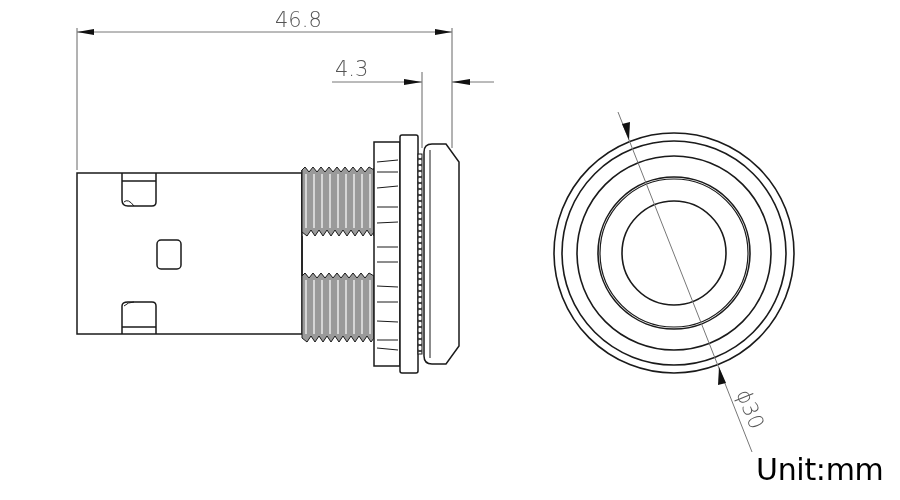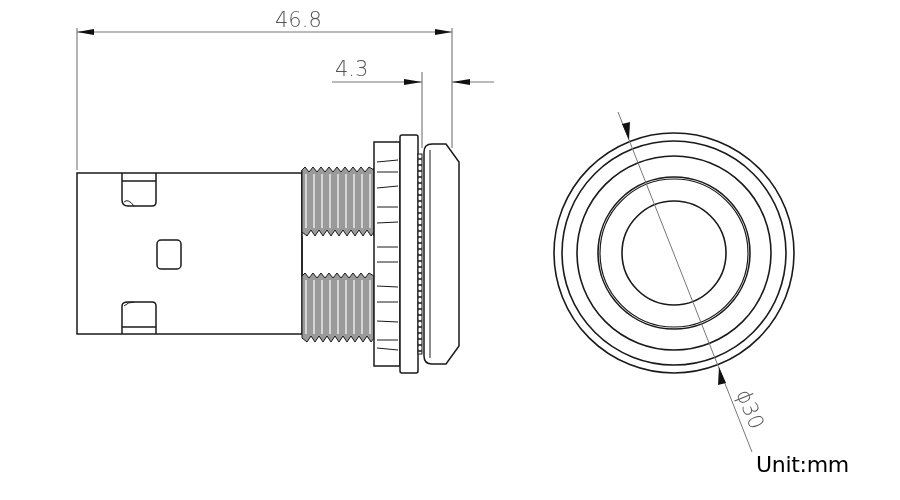--- a/index.html
+++ b/index.html
@@ -1,19 +1,19 @@
 <!DOCTYPE html>
 <html><head>
   <meta charset="utf-8">
   <style>
     html, body { margin: 0; padding: 0; background: #ffffff; }
     body { width: 900px; height: 500px; position: relative; overflow: hidden; font-family: "DejaVu Sans", sans-serif; }
     #drawing { position: absolute; left: 0; top: 0; width: 900px; height: 500px; }
     .dimtext { font-family: "DejaVu Sans", sans-serif; font-size: 21px; fill: #555; font-weight: 300; }
-    .unit { position: absolute; left: 756px; top: 452px; font-family: "DejaVu Sans", sans-serif; font-size: 22px; color: #000; letter-spacing: -0.3px; }
+    .unit { position: absolute; left: 756px; top: 452px; font-family: "DejaVu Sans", sans-serif; font-size: 30px; color: #000; letter-spacing: -0.3px; }
   </style>
 </head>
 <body>
 
 <svg id="drawing" viewBox="0 0 900 500" xmlns="http://www.w3.org/2000/svg">
   <defs>
     <marker id="arrow" markerWidth="16" markerHeight="6" refX="16" refY="3" orient="auto" markerUnits="userSpaceOnUse">
       <path d="M0,0 L16,3 L0,6 z" fill="#111"></path>
     </marker>
     <pattern id="knurl" width="6" height="6" patternUnits="userSpaceOnUse">

